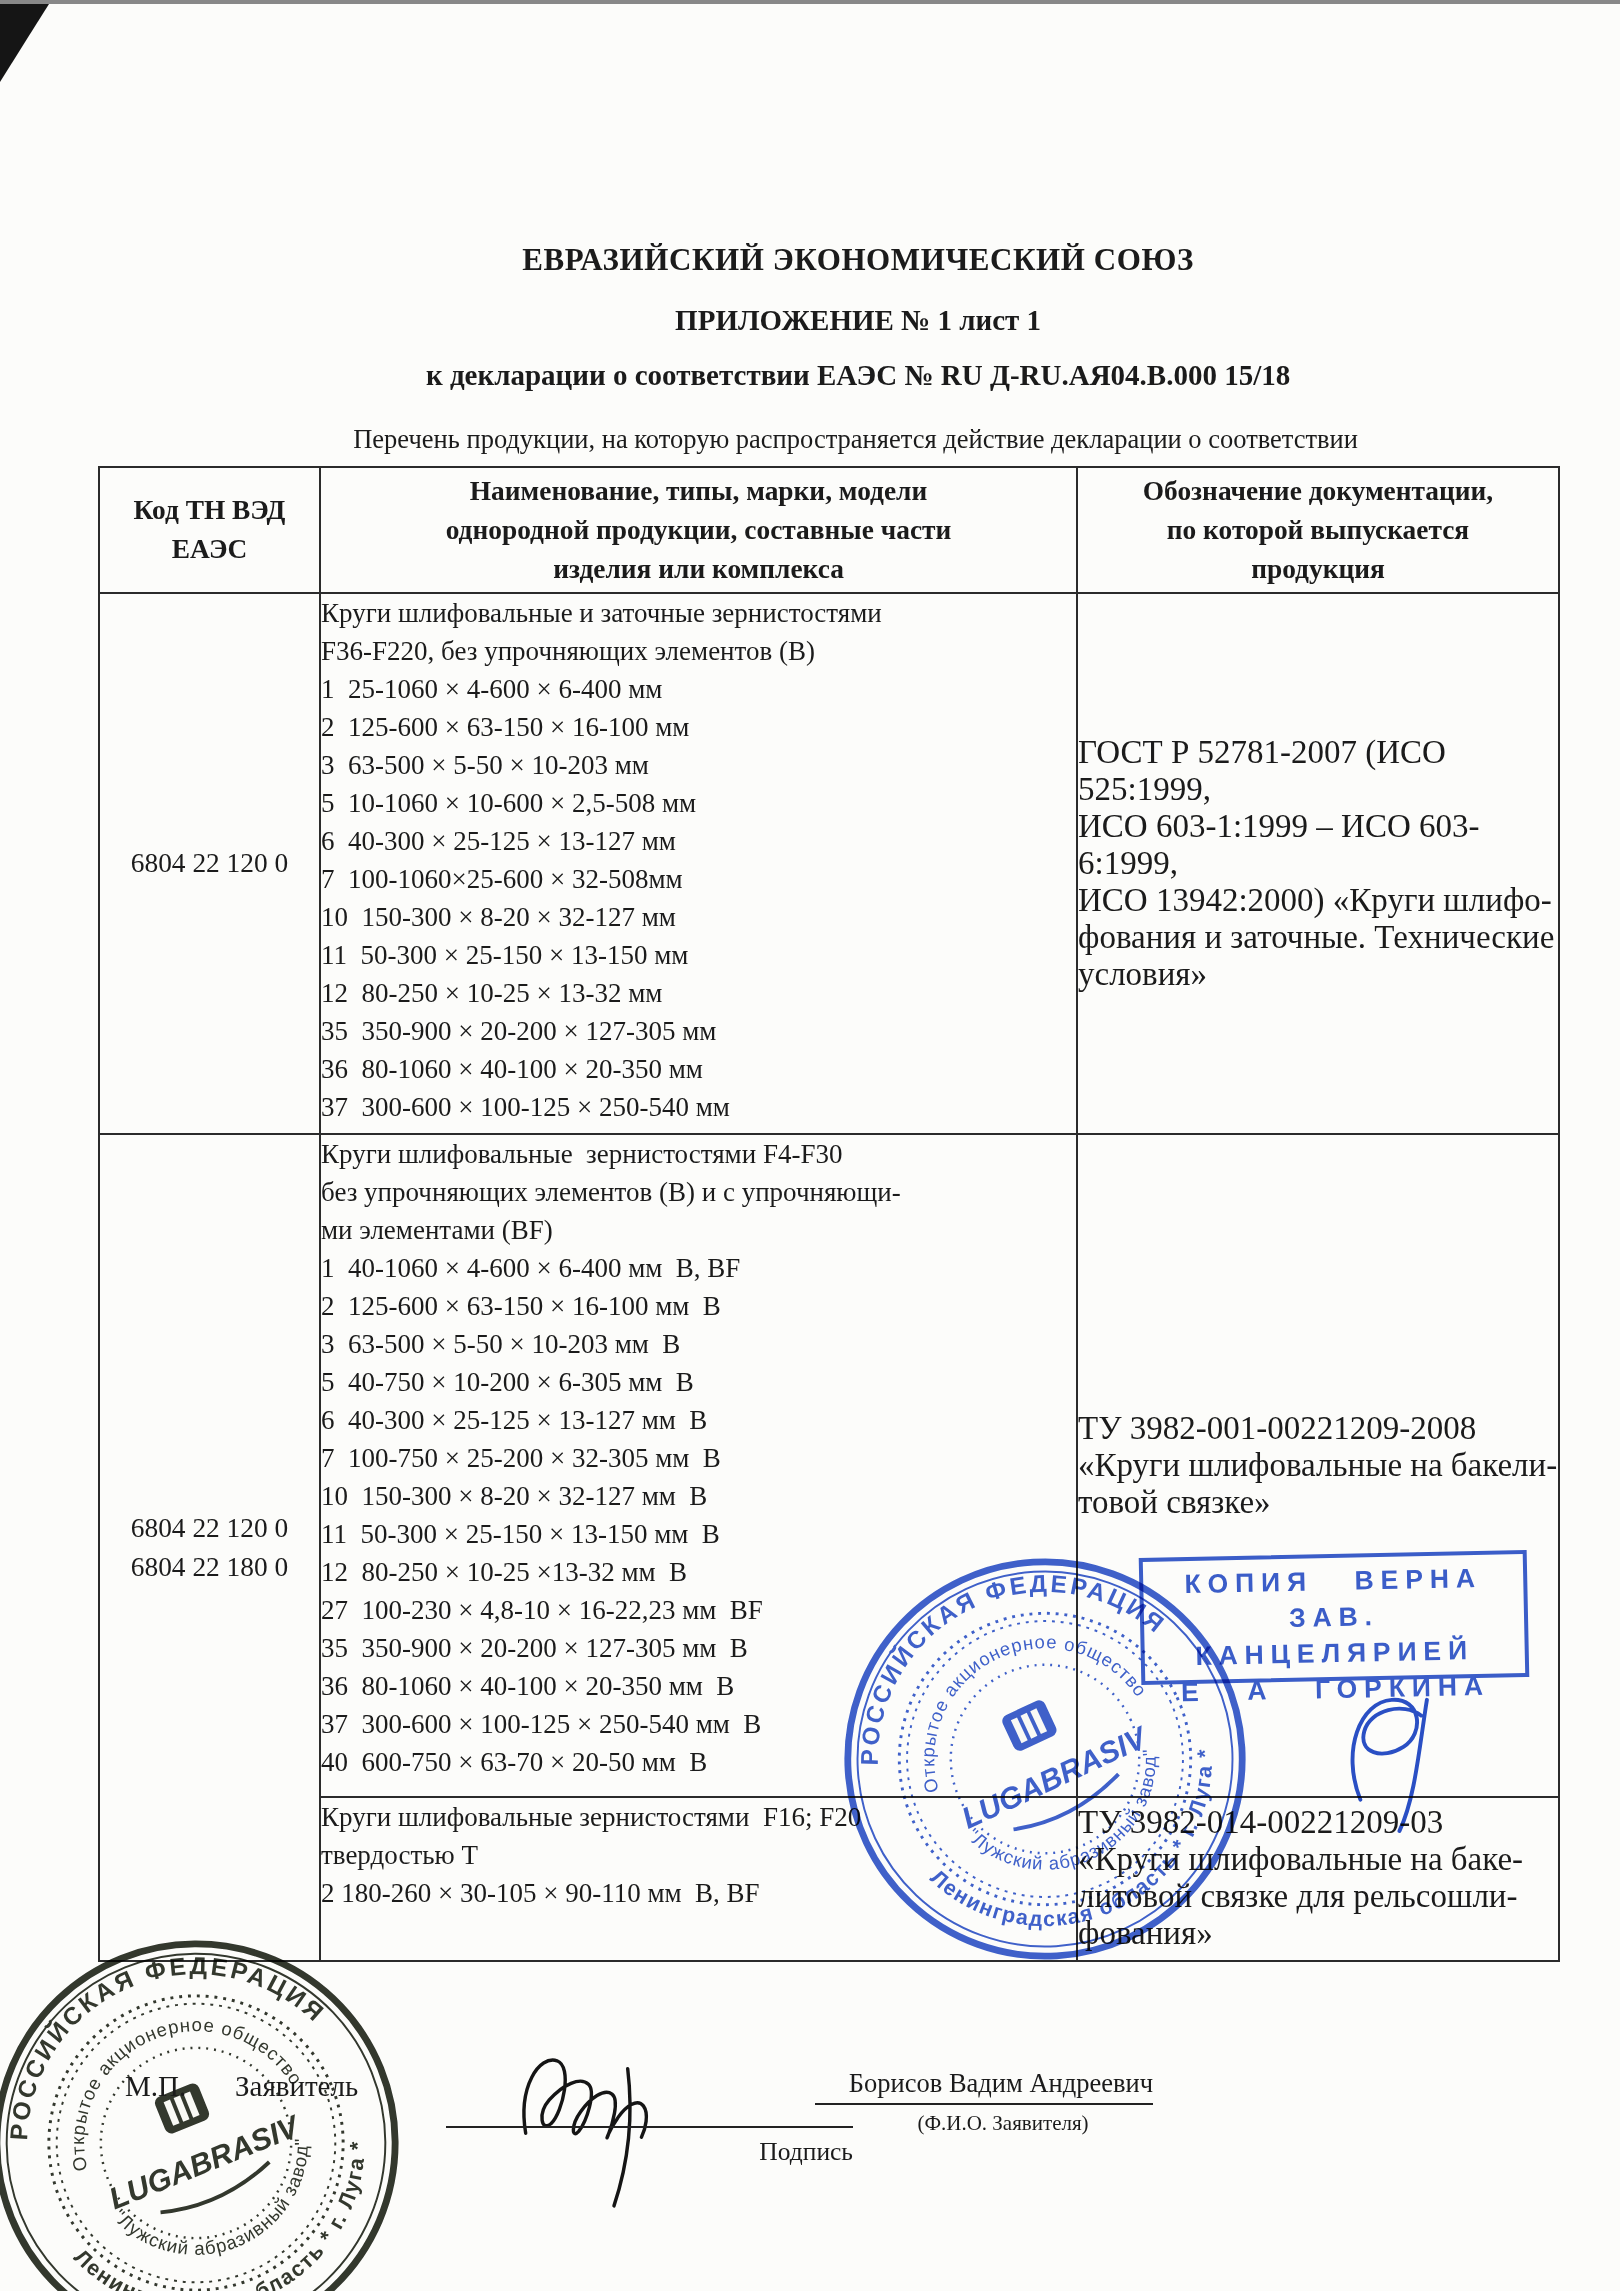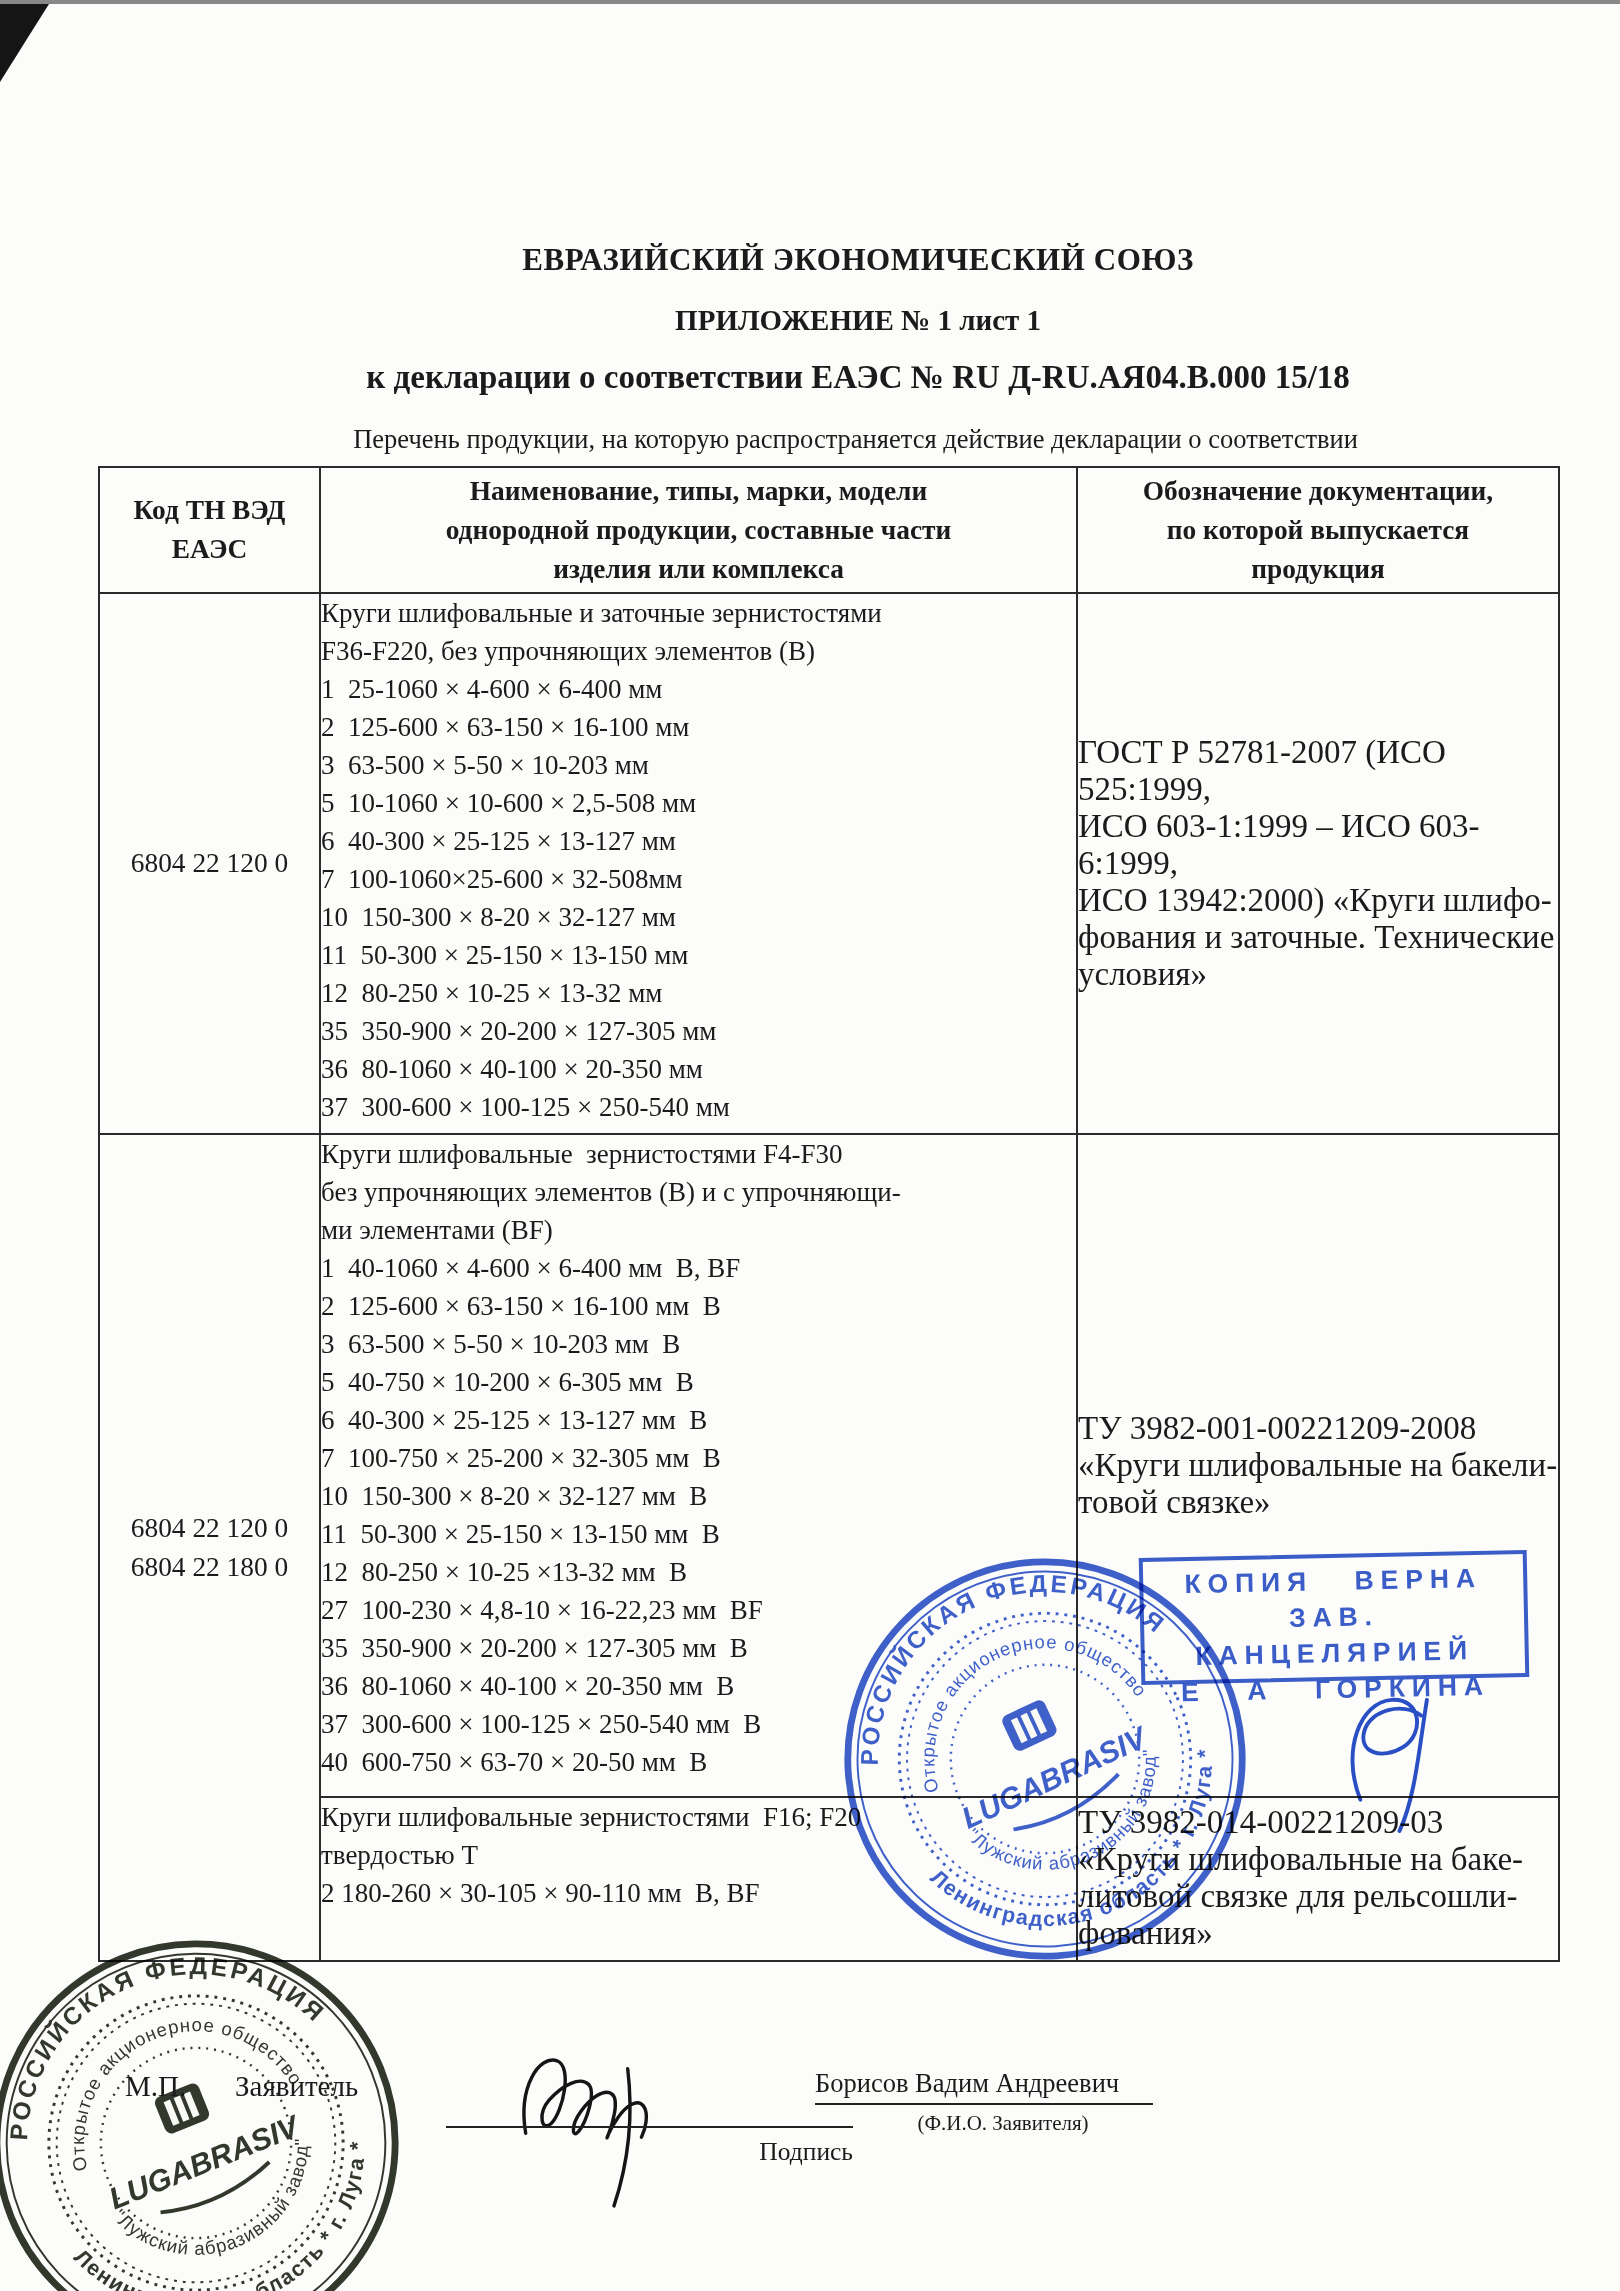--- a/index.html
+++ b/index.html
@@ -8,38 +8,38 @@
     background:#fcfcfa;overflow:hidden;color:#1b1b1b;
     font-family:"Liberation Serif","DejaVu Serif",serif;
   }
   .corner-artifact{
     position:absolute;left:0;top:0;width:49px;height:78px;
     background:#151515;clip-path:polygon(0 0,100% 0,55% 45%,0 100%);
   }
   .title-line{position:absolute;left:106px;right:9.8px;text-align:center;font-weight:bold;}
   .t1{top:238px;font-size:31px;letter-spacing:0.6px;}
   .t2{top:300px;font-size:29px;}
-  .t3{top:355px;font-size:33px;}
+  .t3{top:355px;font-size:29px;}
   .intro-line{position:absolute;top:420px;left:103px;right:11.8px;text-align:center;font-size:26.5px;}
   table.doc-table{
     position:absolute;left:98px;top:462px;width:1459px;
     border-collapse:collapse;table-layout:fixed;
   }
   table.doc-table td{border:2.5px solid #2b2b2b;padding:0;}
   td.hdr{font-weight:bold;font-size:27.4px;text-align:center;vertical-align:middle;line-height:39px;padding:3.9px 5.9px;}
   td.code{font-size:27.4px;text-align:center;vertical-align:middle;line-height:39px;}
   td.name{vertical-align:top;font-size:27px;line-height:38px;padding:7.8px 7.8px 0 16.7px;border-radius:11px;}
   td.docref{font-size:33px;line-height:37px;padding:0 9.8px 0 14.7px;vertical-align:middle;}
   td.docref.top{vertical-align:top;padding-top:5.9px;}
   .line{white-space:pre-wrap;}
   
   .f-text{position:absolute;font-size:29px;}
   .sig-line{position:absolute;left:446px;top:2122px;width:407px;border-bottom:2.5px solid #222;}
   .podpis{position:absolute;left:446px;top:2133px;width:407px;text-align:right;font-size:25.5px;}
-  .fio-name{position:absolute;left:815px;top:2064px;width:338px;text-align:left;font-size:26.5px;border-bottom:2px solid #222;padding-bottom:3.9px;}
+  .fio-name{position:absolute;left:815px;top:2064px;width:338px;text-align:right;font-size:26.5px;border-bottom:2px solid #222;padding-bottom:3.9px;}
   .fio-label{position:absolute;left:834px;top:2107px;width:338px;text-align:center;font-size:21px;}
   
   .stamp{position:absolute;mix-blend-mode:multiply;}
   .stamp-round-blue{left:841px;top:1551px;width:408px;height:408px;transform:rotate(-25deg);opacity:.9;}
   .stamp-round-dark{left:-9.8px;top:1933px;width:412px;height:412px;transform:rotate(-22deg);opacity:.93;}
   .rect-stamp{
     position:absolute;left:1140px;top:1550px;width:380px;height:114px;
     border:4.9px solid #2a50c8;transform:rotate(-1.2deg);
     color:#2a50c8;font-family:"Liberation Sans",sans-serif;font-weight:bold;
     font-size:26.5px;letter-spacing:6.9px;word-spacing:27.4px;line-height:36px;

